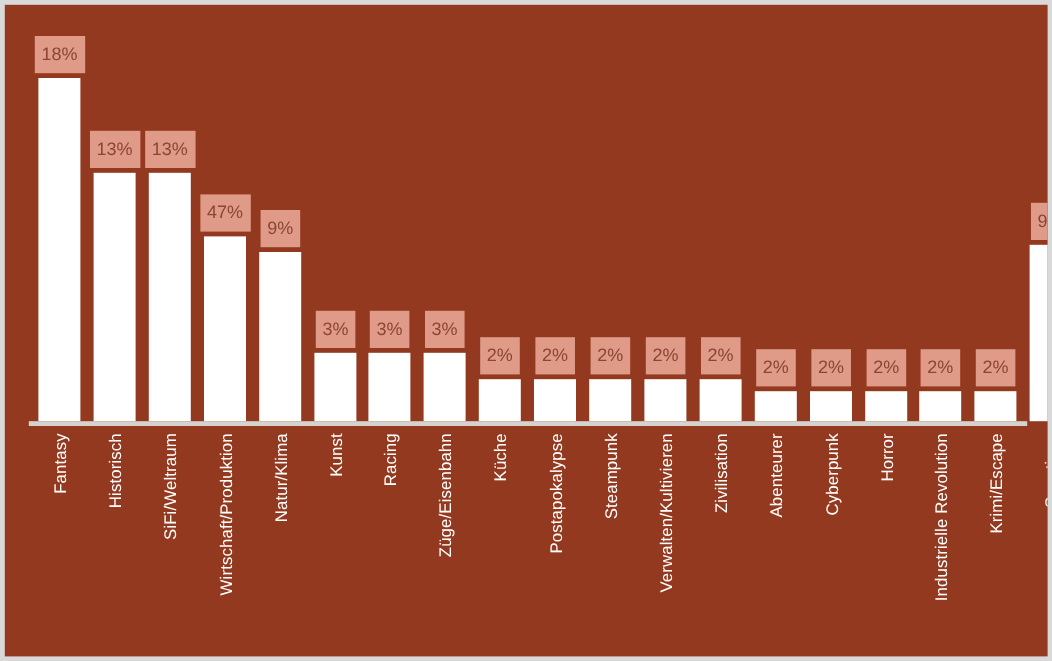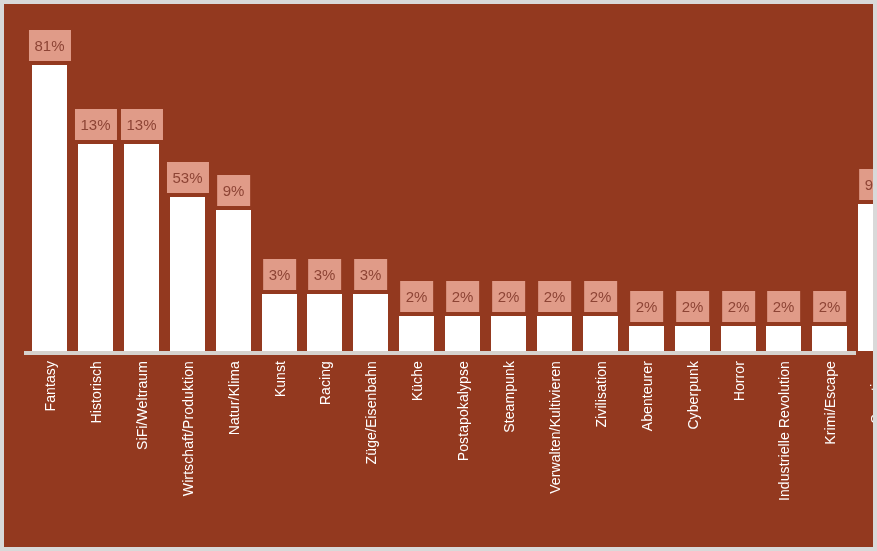--- a/index.html
+++ b/index.html
@@ -82,33 +82,33 @@
   }
 </style>
 </head>
 <body>
 
 <div id="chart-root">
 
   <div id="plot-area">
       <div class="bar-slot" style="left: 28px;">
         <div class="bar" title="Fantasy — 18%" style="height: 286px;"></div>
-        <div class="value-label" style="bottom: 290px;">81%</div>
+        <div class="value-label" style="bottom: 290px;">18%</div>
       </div>
       <div class="bar-slot" style="left: 74px;">
         <div class="bar" title="Historisch — 13%" style="height: 207px;"></div>
         <div class="value-label" style="bottom: 211px;">13%</div>
       </div>
       <div class="bar-slot" style="left: 120px;">
         <div class="bar" title="SiFi/Weltraum — 13%" style="height: 207px;"></div>
         <div class="value-label" style="bottom: 211px;">13%</div>
       </div>
       <div class="bar-slot" style="left: 166px;">
         <div class="bar" title="Wirtschaft/Produktion — 10%" style="height: 154px;"></div>
-        <div class="value-label" style="bottom: 158px;">53%</div>
+        <div class="value-label" style="bottom: 158px;">47%</div>
       </div>
       <div class="bar-slot" style="left: 212px;">
         <div class="bar" title="Natur/Klima — 9%" style="height: 141px;"></div>
         <div class="value-label" style="bottom: 145px;">9%</div>
       </div>
       <div class="bar-slot" style="left: 258px;">
         <div class="bar" title="Kunst — 3%" style="height: 57px;"></div>
         <div class="value-label" style="bottom: 61px;">3%</div>
       </div>
       <div class="bar-slot" style="left: 303px;">

